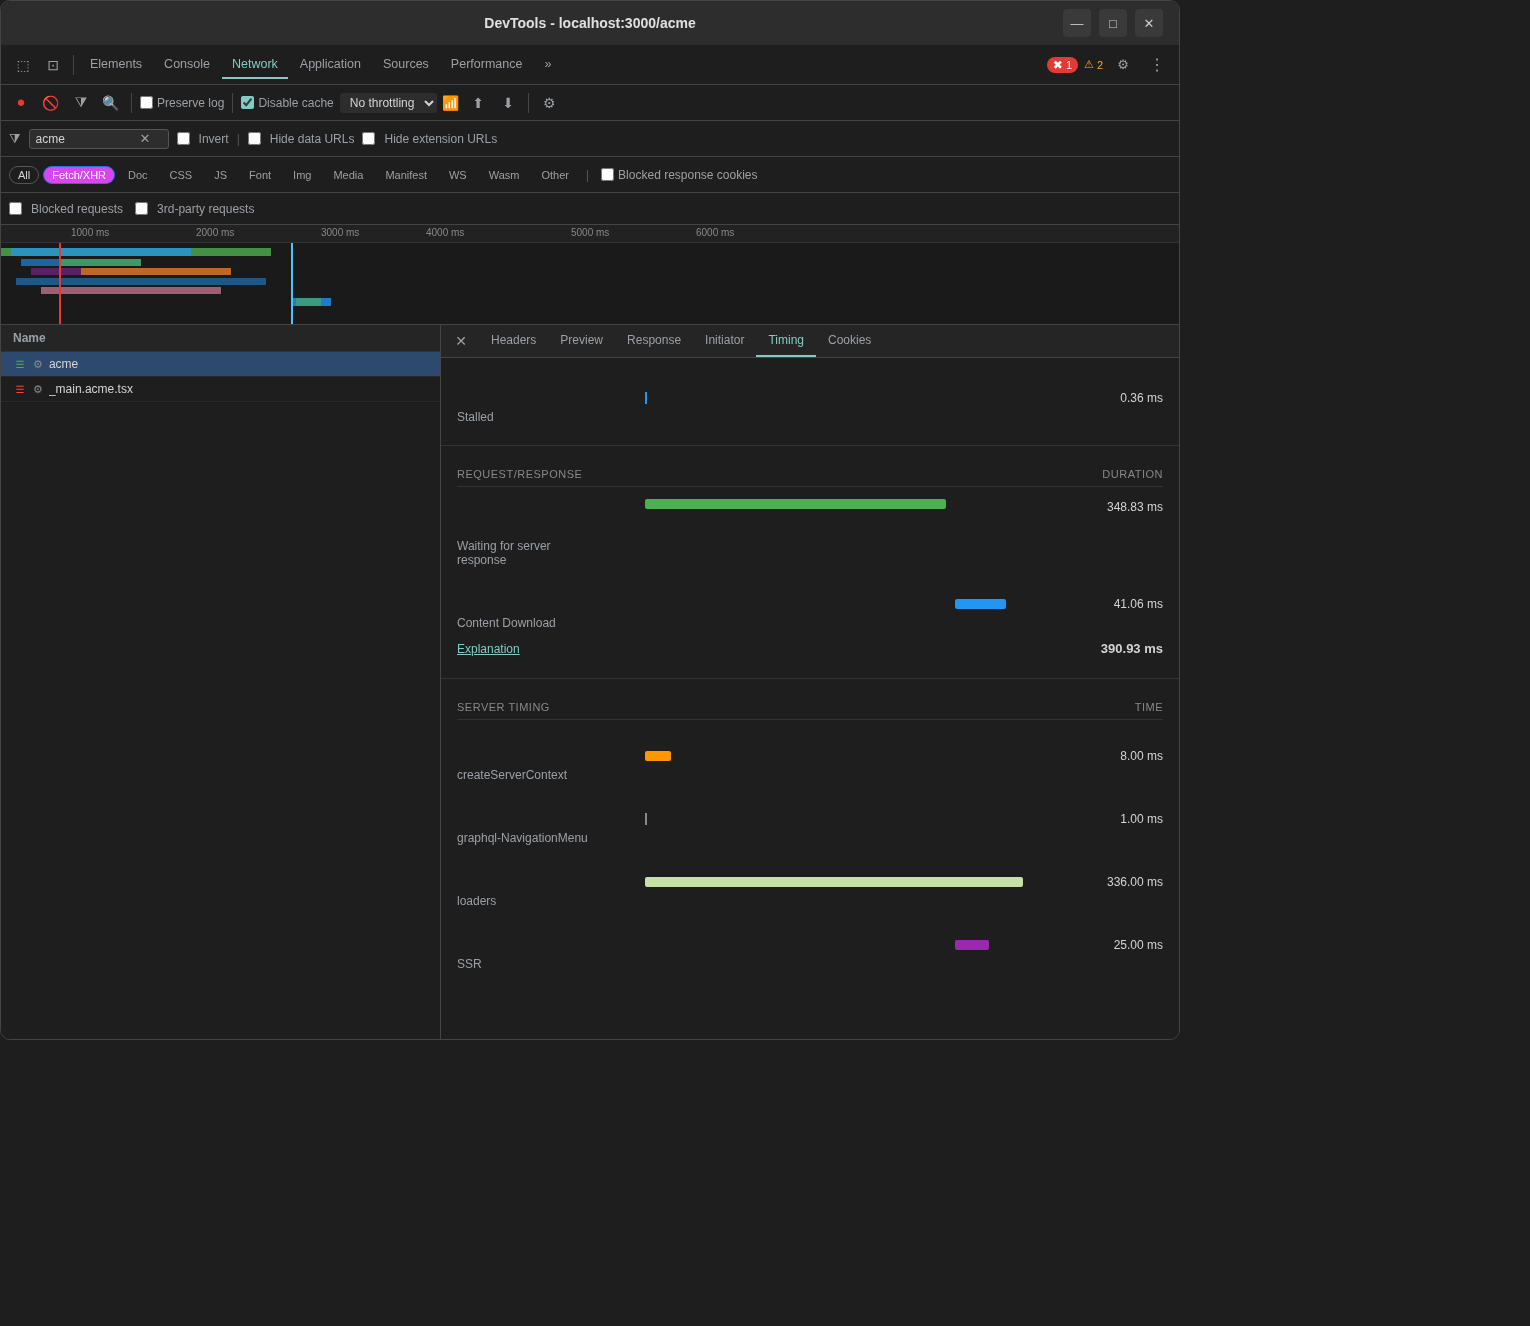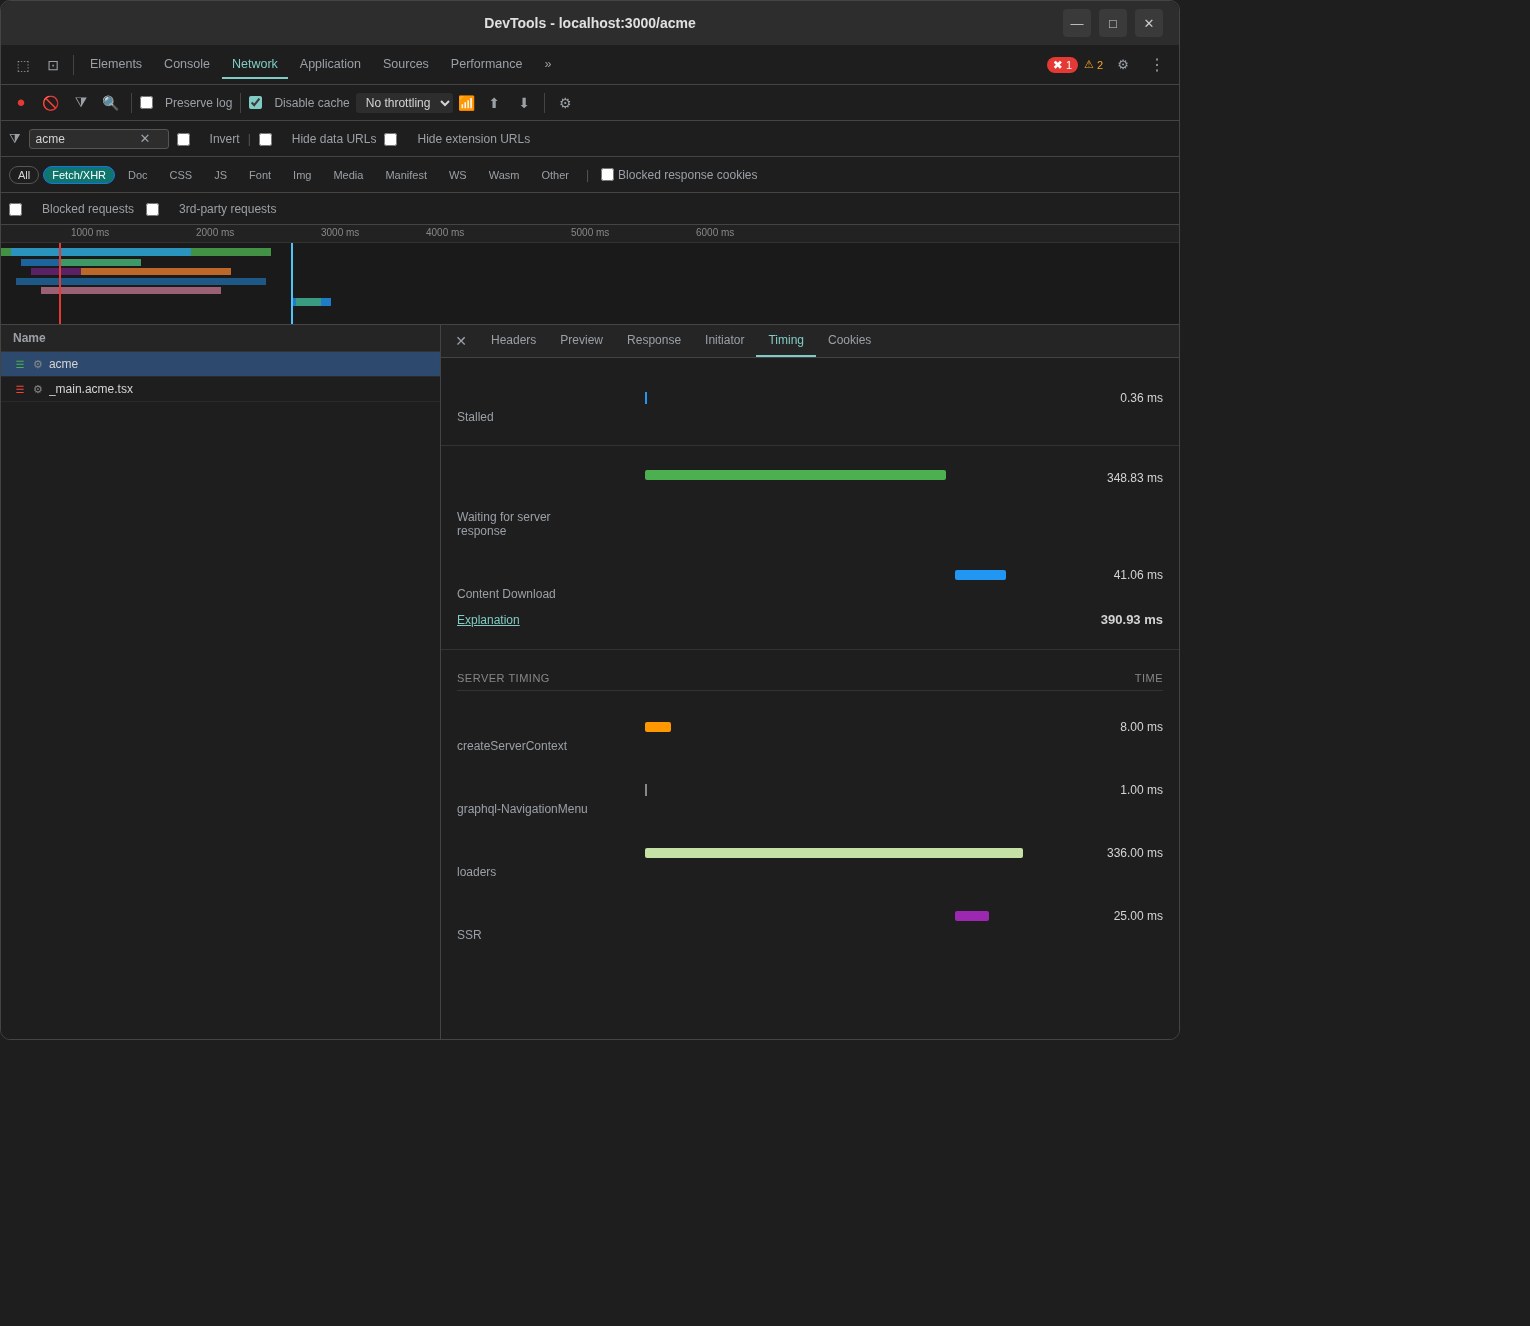--- a/index.html
+++ b/index.html
@@ -130,21 +130,21 @@
       background: none;
       border: none;
       border-radius: 3px;
       font-size: 14px;
     }
     .toolbar-btn.red { color: #e53935; }
     .toolbar-separator { width: 1px; height: 20px; background: #444; margin: 0 2px; }
     .checkbox-label {
       display: flex;
       align-items: center;
-      gap: 12px;
+      gap: 4px;
       color: #9aa0a6;
       cursor: pointer;
       font-size: 12px;
     }
     .checkbox-label input[type=checkbox] { accent-color: #80cbc4; }
     .throttle-select {
       background: #2d2d2d;
       border: none;
       color: #d4d4d4;
       padding: 2px 6px;
@@ -184,22 +184,22 @@
     .clear-btn {
       cursor: pointer;
       color: #9aa0a6;
       font-size: 13px;
       background: none;
       border: none;
       line-height: 1;
     }
     .filter-checkbox-label {
       display: flex;
-      align-items: flex-end;
-      gap: 20px;
+      align-items: center;
+      gap: 9px;
       color: #9aa0a6;
       cursor: pointer;
       font-size: 12px;
     }
 
     
     .type-filter-bar {
       background: #1e1e1e;
       border-bottom: 1px solid #444;
       display: flex;
@@ -212,21 +212,21 @@
     .type-btn {
       padding: 2px 8px;
       border-radius: 10px;
       border: 1px solid transparent;
       font-size: 11px;
       cursor: pointer;
       background: none;
       color: #9aa0a6;
     }
     .type-btn.active {
-      background: #0f766e;
+      background: #d946ef;
       color: white;
       border-color: #1a73e8;
     }
     .type-btn.all-active {
       background: none;
       color: #d4d4d4;
       border: 1px solid #555;
     }
     .blocked-cookies-label {
       display: flex;
@@ -689,20 +689,24 @@
           <div class="timing-bar-area">
             <div class="timing-bar thin-blue" style="left:0;"></div>
           </div>
           <span class="timing-value">0.36 ms</span>
         </div>
       </div>
 
       <hr class="timing-divider">
 
       <div class="timing-section">
+        <div class="timing-section-header">
+          <span>Request/Response</span>
+          <span>DURATION</span>
+        </div>
 
 
         <div class="timing-row" style="align-items:flex-start;">
           <span class="timing-label" style="padding-top:4px;">Waiting for server<br>response</span>
           <div class="timing-bar-area" style="padding-top:4px;">
             <div class="timing-bar green" style="left:0;width:70%;"></div>
           </div>
           <span class="timing-value" style="padding-top:4px;">348.83 ms</span>
         </div>
 

